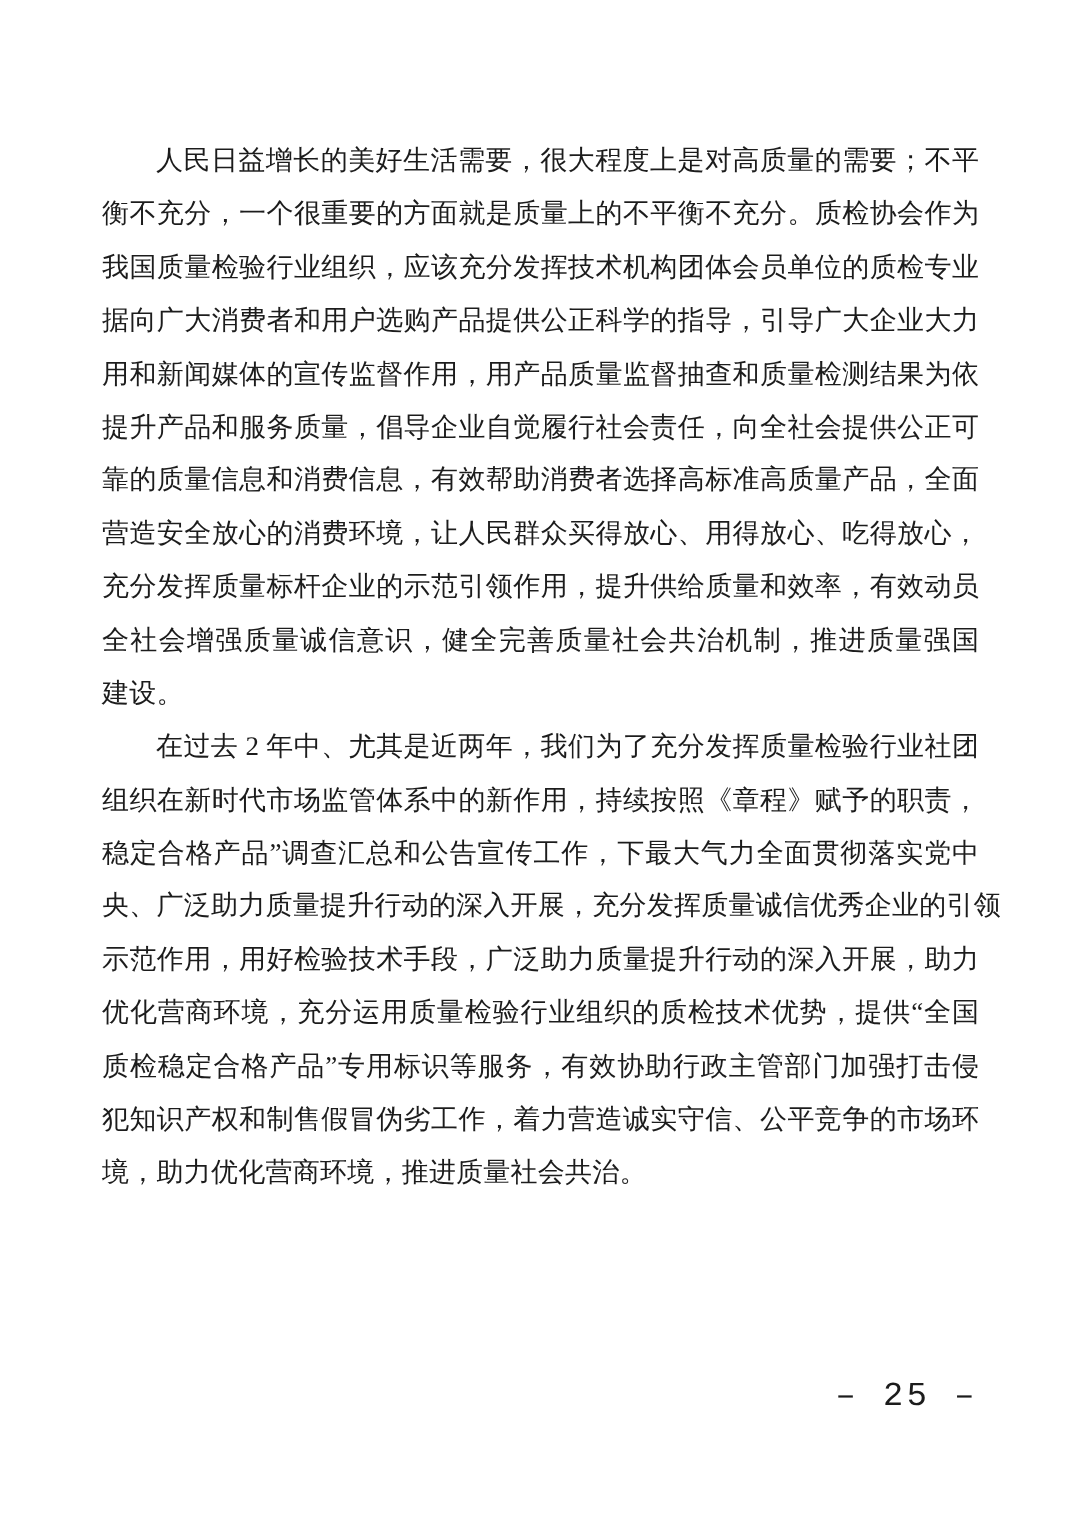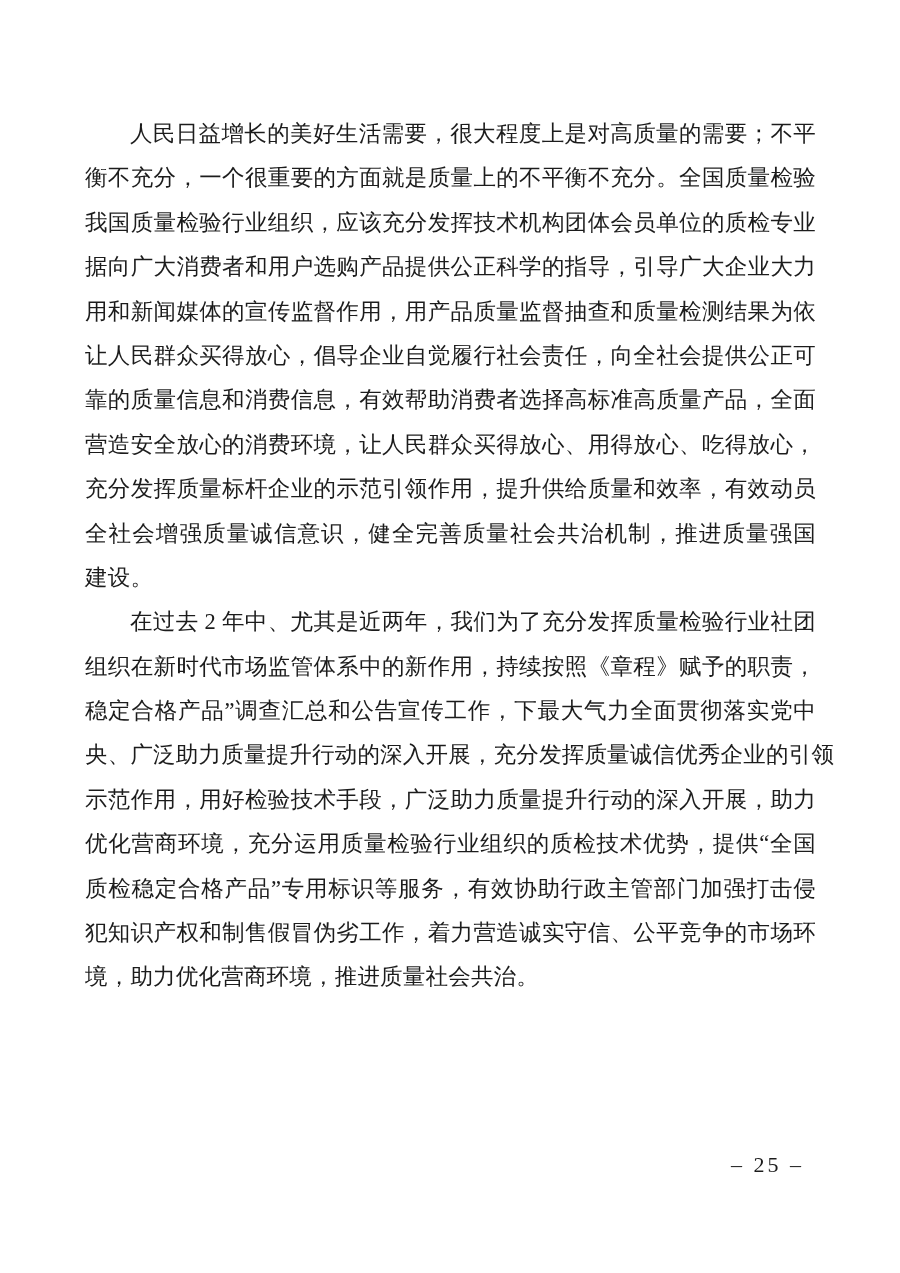--- a/index.html
+++ b/index.html
@@ -34,40 +34,40 @@
   }
   .line.first {
     text-indent: 45px;
   }
   .line.last {
     text-align: right;
     text-align-last: left;
   }
   .page-number {
     position: absolute;
-    right: 96px;
+    right: 85px;
     top: 1150px;
-    font-size: 22px;
+    font-size: 28px;
     line-height: 30px;
     letter-spacing: 3px;
     color: #1c1c1c;
-    font-family: Liberation Serif, serif;
+    font-family: Liberation Mono, monospace;
   }
 </style>
 </head>
 <body>
 
 <div class="page">
   <div class="doc-body">
       <div class="line first">人民日益增长的美好生活需要，很大程度上是对高质量的需要；不平</div>
-      <div class="line">衡不充分，一个很重要的方面就是质量上的不平衡不充分。全国质量检验</div>
+      <div class="line">衡不充分，一个很重要的方面就是质量上的不平衡不充分。质检协会作为</div>
       <div class="line">我国质量检验行业组织，应该充分发挥技术机构团体会员单位的质检专业</div>
       <div class="line">据向广大消费者和用户选购产品提供公正科学的指导，引导广大企业大力</div>
       <div class="line">用和新闻媒体的宣传监督作用，用产品质量监督抽查和质量检测结果为依</div>
-      <div class="line">让人民群众买得放心，倡导企业自觉履行社会责任，向全社会提供公正可</div>
+      <div class="line">提升产品和服务质量，倡导企业自觉履行社会责任，向全社会提供公正可</div>
       <div class="line">靠的质量信息和消费信息，有效帮助消费者选择高标准高质量产品，全面</div>
       <div class="line">营造安全放心的消费环境，让人民群众买得放心、用得放心、吃得放心，</div>
       <div class="line">充分发挥质量标杆企业的示范引领作用，提升供给质量和效率，有效动员</div>
       <div class="line">全社会增强质量诚信意识，健全完善质量社会共治机制，推进质量强国</div>
       <div class="line last">建设。</div>
       <div class="line first">在过去 2 年中、尤其是近两年，我们为了充分发挥质量检验行业社团</div>
       <div class="line">组织在新时代市场监管体系中的新作用，持续按照《章程》赋予的职责，</div>
       <div class="line">稳定合格产品”调查汇总和公告宣传工作，下最大气力全面贯彻落实党中</div>
       <div class="line">央、广泛助力质量提升行动的深入开展，充分发挥质量诚信优秀企业的引领</div>
       <div class="line">示范作用，用好检验技术手段，广泛助力质量提升行动的深入开展，助力</div>

